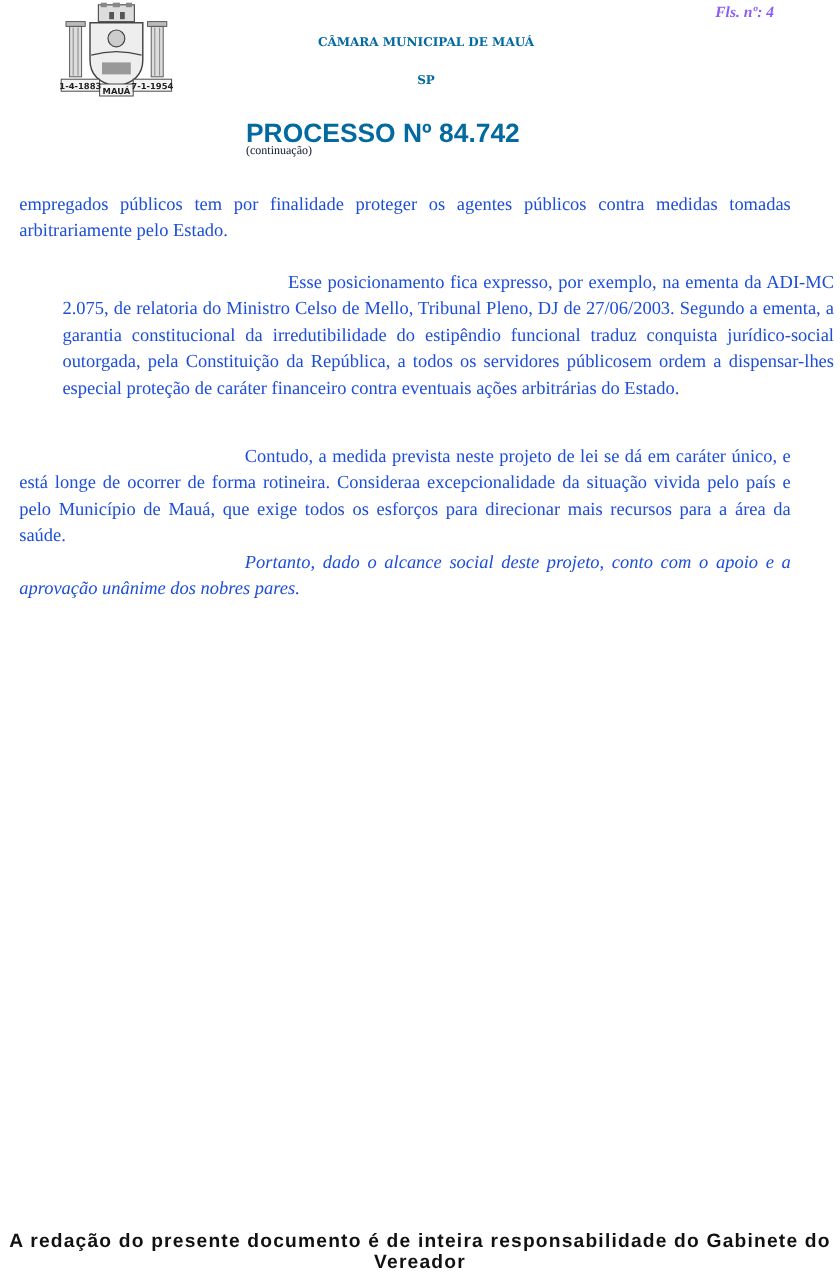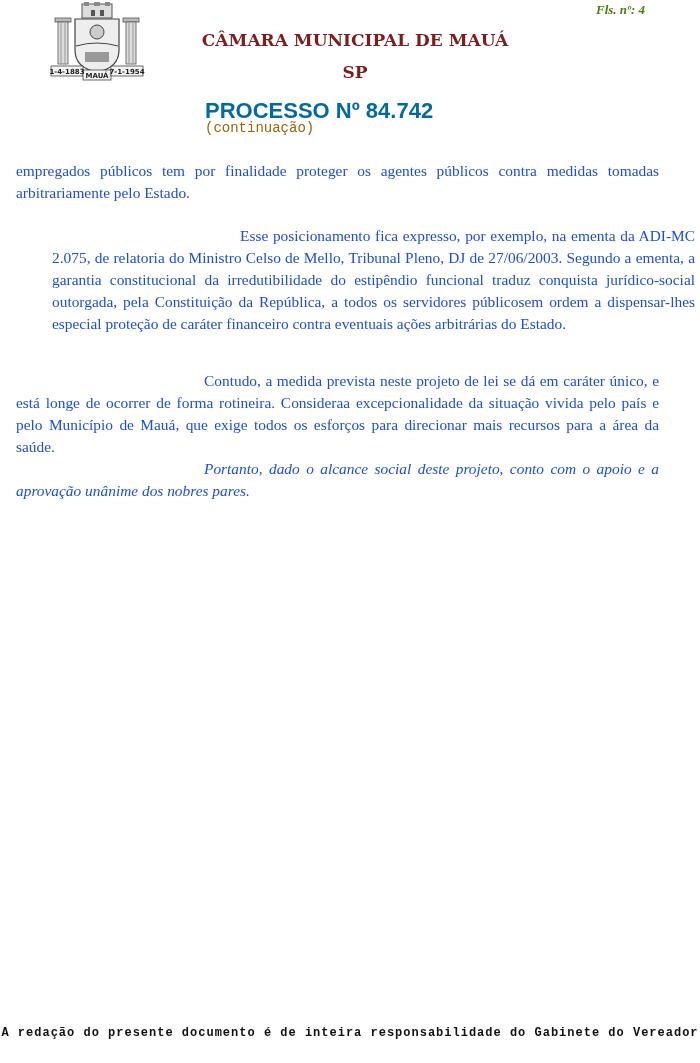--- a/index.html
+++ b/index.html
@@ -6,49 +6,49 @@
     body {
       width: 700px; height: 1063px; position: relative; overflow: hidden;
       font-family: "Liberation Serif", serif; color: #111111;
     }
     .crest {
       position: absolute; left: 14px; top: 2px; width: 96px; height: 80px; margin-left: 35px;
     }
     .fls {
       position: absolute; left: 596px; top: 2px;
       font-family: "Liberation Serif", serif; font-style: italic; font-weight: bold;
-      font-size: 13px; color: #4d7c0f;
+      font-size: 13px; color: #8b5cf6;
     }
     .org {
       position: absolute; left: 200px; width: 310px; text-align: center;
-      font-family: "DejaVu Serif", serif; font-weight: bold; font-size: 17px; color: #7f1d1d;
+      font-family: "DejaVu Serif", serif; font-weight: bold; font-size: 10px; color: #0369a1;
     }
     .org.l1 { top: 30px; }
     .org.l2 { top: 62px; }
     .proc {
       position: absolute; left: 205px; top: 98px;
       font-family: "Liberation Sans", sans-serif; font-weight: bold; font-size: 22px; color: #0369a1;
     }
     .cont {
       position: absolute; left: 205px; top: 120px;
-      font-family: Liberation Mono, monospace; font-size: 14px; color: #a16207;
+      font-family: Liberation Serif, serif; font-size: 10px; color: #0f172a;
     }
     .para {
       position: absolute; left: 16px; width: 643px;
       font-family: "Liberation Serif", serif; font-size: 15.4px; line-height: 22px;
       text-align: justify; color: #1d4ed8; margin: 0;
     }
     .para.indent { text-indent: 188px; }
     .p1 { top: 160px; }
     .p2 { top: 225px; margin-left: 36px; }
     .p3 { top: 350px; margin-top: 20px; }
     .p4 { top: 458px; font-style: italic; }
     .footer {
       position: absolute; left: 0; width: 700px; top: 1026px; text-align: center;
-      font-family: Liberation Mono, monospace; font-weight: bold; font-size: 12px;
+      font-family: Liberation Sans, sans-serif; font-weight: bold; font-size: 16px;
       letter-spacing: 1px; color: #111;
     }
   </style>
 </head>
 <body>
 
 <div class="crest">
   <svg width="96" height="80" viewBox="0 0 96 80">
 
     <rect x="33" y="2" width="30" height="14" fill="#ddd" stroke="#555" stroke-width="1"></rect>

